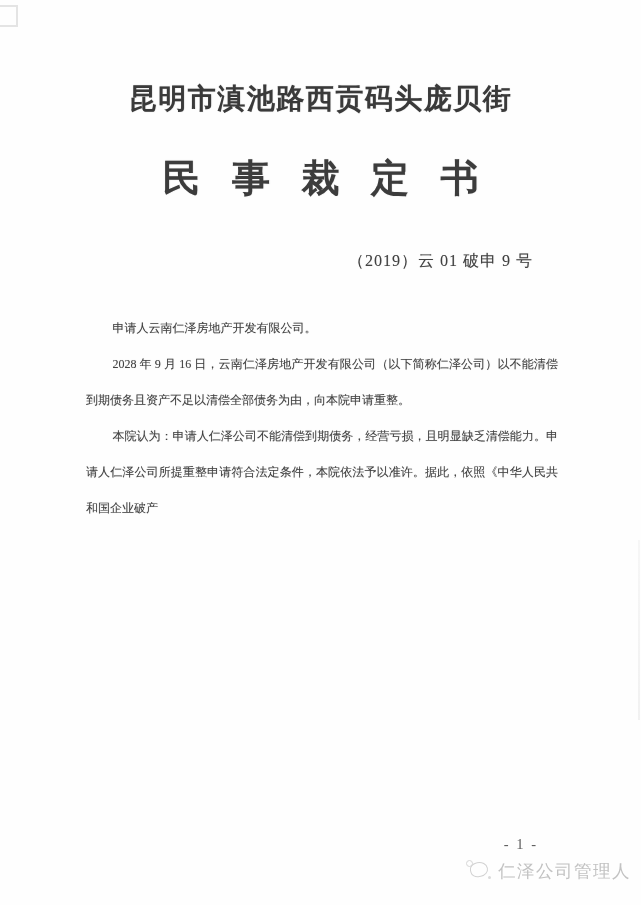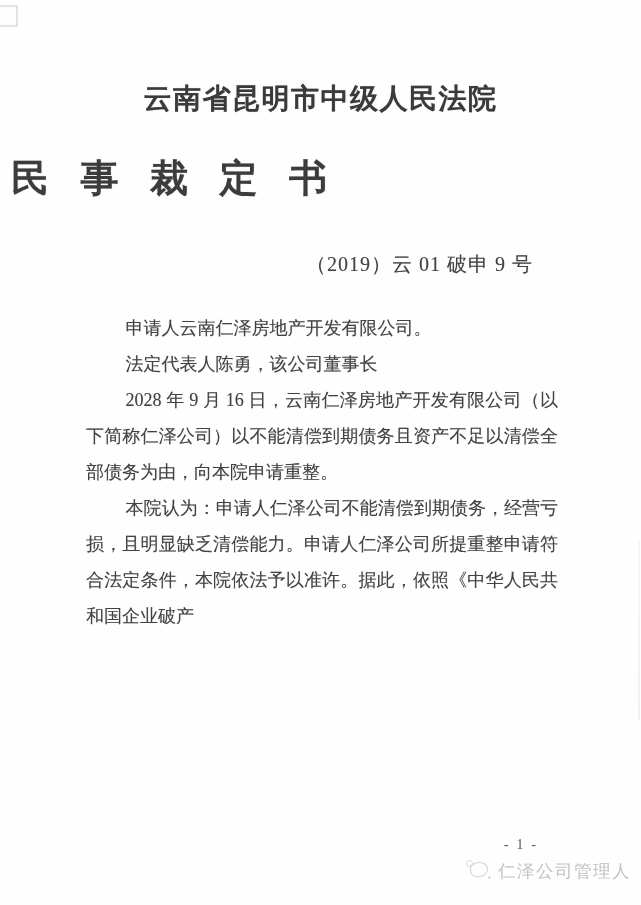--- a/index.html
+++ b/index.html
@@ -46,43 +46,43 @@
     font-weight: bold;
     letter-spacing: 1.5px;
     color: #3a3a3a;
     text-shadow: 0.3px 0.3px 0.8px rgba(80,80,80,.45);
   }
   .doc-title {
     position: absolute;
     top: 153px;
     left: 0;
     width: 100%;
-    text-align: left;
+    text-align: center;
     font-size: 38px;
     font-weight: bold;
     letter-spacing: 11px;
     text-indent: 11px;
     color: #3c3c3c;
     text-shadow: 0.3px 0.3px 0.9px rgba(80,80,80,.4);
   }
   .case-number {
     position: absolute;
     top: 251px;
     right: 108px;
-    font-size: 20px;
+    font-size: 16px;
     letter-spacing: 1px;
     color: #424242;
     text-shadow: 0.2px 0.2px 0.7px rgba(90,90,90,.4);
   }
   .content {
     position: absolute;
     left: 86px;
     top: 310px;
     width: 472px;
-    font-size: 18px;
+    font-size: 12px;
     line-height: 36px;
     text-align: justify;
     color: #424242;
     text-shadow: 0.2px 0.2px 0.7px rgba(90,90,90,.4);
   }
   .content p {
     margin: 0;
     padding: 0;
     text-indent: 2.2em;
   }
@@ -141,29 +141,28 @@
   }
 </style>
 </head>
 <body>
 
 <div class="page">
 
   <div class="artifact-topleft"></div>
   <div class="artifact-right-edge"></div>
 
-  <div class="court-name">云南省昆明市中级人民法院</div>
+  <div class="court-name">昆明市滇池路西贡码头庞贝街</div>
 
   <div class="doc-title">民 事 裁 定 书</div>
 
   <div class="case-number">（2019）云 01 破申 9 号</div>
 
   <div class="content">
     <p>申请人云南仁泽房地产开发有限公司。</p>
-    <p>法定代表人陈勇，该公司董事长</p>
     <p>2028 年 9 月 16 日，云南仁泽房地产开发有限公司（以下简称仁泽公司）以不能清偿到期债务且资产不足以清偿全部债务为由，向本院申请重整。</p>
     <p>本院认为：申请人仁泽公司不能清偿到期债务，经营亏损，且明显缺乏清偿能力。申请人仁泽公司所提重整申请符合法定条件，本院依法予以准许。据此，依照《中华人民共和国企业破产</p>
   </div>
 
   <div class="page-number">- 1 -</div>
 
   <div class="watermark">
     <span class="watermark-logo">
       <span class="dot-a"></span>
       <span class="swirl"></span>

